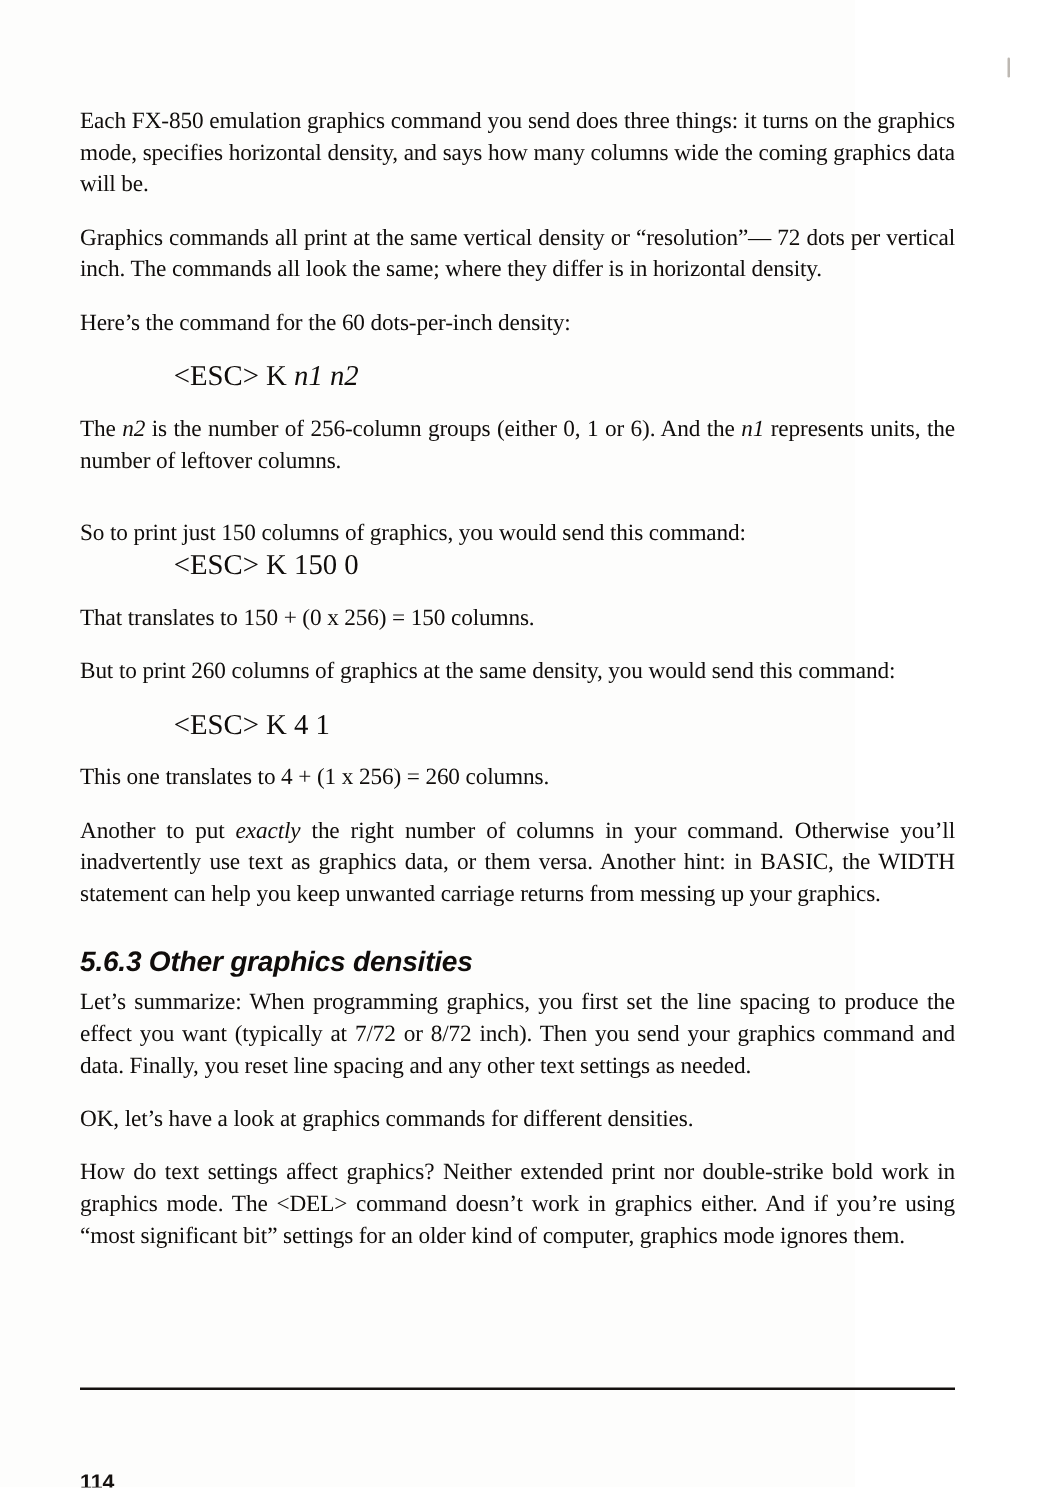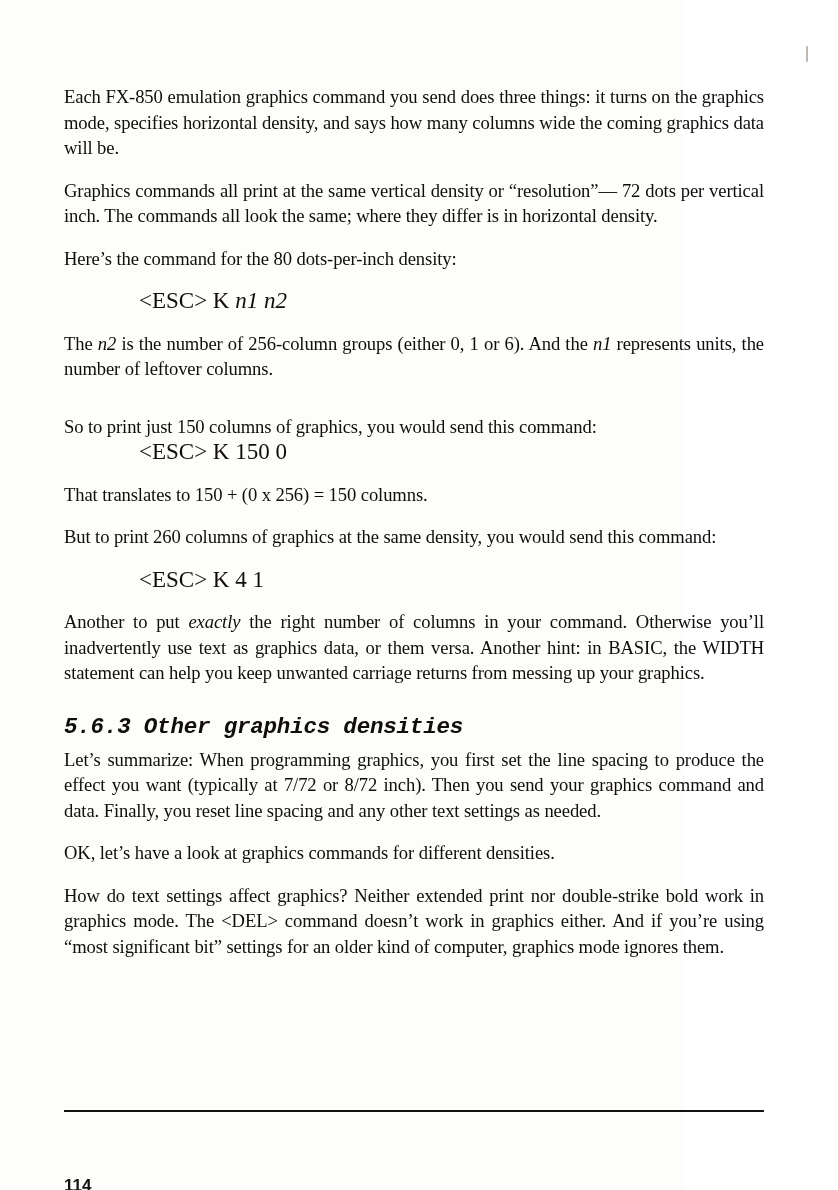--- a/index.html
+++ b/index.html
@@ -42,21 +42,21 @@
   .cmd {
     font-size: 23px;
     line-height: 25.5px;
     margin: 0 0 17px 0;
     padding-left: 75px;
   }
   .ital {
     font-style: italic;
   }
   h2.heading {
-    font-family: Liberation Mono, monospace;
+    font-family: Liberation Sans, sans-serif;
     font-style: italic;
     font-weight: bold;
     font-size: 22.5px;
     line-height: 27px;
     margin: 28px 0 6px 0;
     letter-spacing: -0.2px;
   }
   .rule {
     position: absolute;
     left: 64px;
@@ -88,36 +88,37 @@
 <div class="page">
 
   <span class="mark" style="left:806px; top:46px; width:2px; height:16px; border-radius:1px;"></span>
 
   <div class="content">
 
     <p class="para">Each FX-850 emulation graphics command you send does three things: it turns on the graphics mode, specifies horizontal density, and says how many columns wide the coming graphics data will be.</p>
 
     <p class="para">Graphics commands all print at the same vertical density or “resolution”— 72 dots per vertical inch. The commands all look the same; where they differ is in horizontal density.</p>
 
-    <p class="para nojust">Here’s the command for the 80 dots-per-inch density:</p>
+    <p class="para nojust">Here’s the command for the 60 dots-per-inch density:</p>
 
     <div class="cmd"><span>&lt;ESC&gt; K </span><span class="ital">n1</span>&nbsp;<span class="ital">n2</span></div>
 
     <p class="para"><span>The </span><span class="ital">n2</span><span> is the number of 256-column groups (either 0, 1 or 6). And the </span><span class="ital">n1</span><span> represents units, the number of leftover columns.</span></p>
 
     <p class="para nojust" style="margin-bottom:0;margin-top:32px;">So to print just 150 columns of graphics, you would send this command:</p>
 
     <div class="cmd" style="padding-left:75px; margin-top:0;">&lt;ESC&gt; K 150 0</div>
 
     <p class="para nojust">That translates to 150 + (0 x 256) = 150 columns.</p>
 
     <p class="para">But to print 260 columns of graphics at the same density, you would send this command:</p>
 
     <div class="cmd">&lt;ESC&gt; K 4  1</div>
 
+    <p class="para nojust">This one translates to 4 + (1 x 256) = 260 columns.</p>
 
     <p class="para"><span>Another to put </span><span class="ital">exactly</span><span> the right number of columns in your command. Otherwise you’ll inadvertently use text as graphics data, or them versa. Another hint: in BASIC, the WIDTH statement can help you keep unwanted carriage returns from messing up your graphics.</span></p>
 
     <h2 class="heading">5.6.3 Other graphics densities</h2>
 
     <p class="para">Let’s summarize: When programming graphics, you first set the line spacing to produce the effect you want (typically at 7/72 or 8/72 inch). Then you send your graphics command and data. Finally, you reset line spacing and any other text settings as needed.</p>
 
     <p class="para nojust">OK, let’s have a look at graphics commands for different densities.</p>
 
     <p class="para">How do text settings affect graphics? Neither extended print nor double-strike bold work in graphics mode. The &lt;DEL&gt; command doesn’t work in graphics either. And if you’re using “most significant bit” settings for an older kind of computer, graphics mode ignores them.</p>

